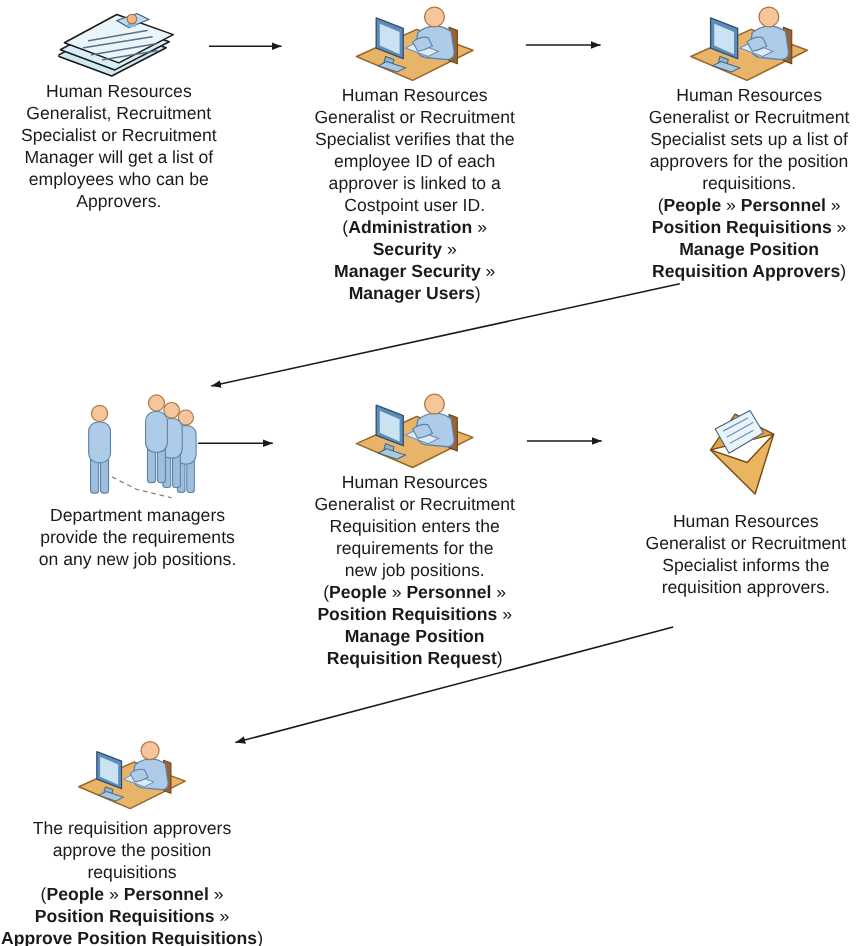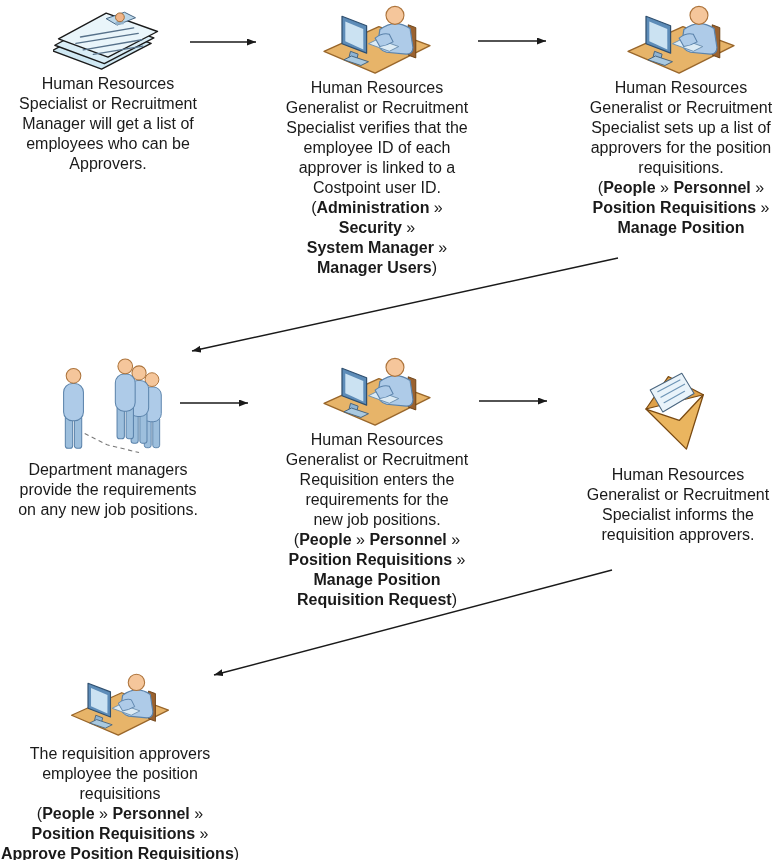--- a/index.html
+++ b/index.html
@@ -11,21 +11,21 @@
   .node svg.icon{flex:0 0 auto;margin-bottom:4px;}
   .node .text{display:flex;flex-direction:column;align-items:center;font-size:16px;line-height:20px;}
   .line{white-space:pre;}
   .b{font-weight:700;}
   .arrows{position:absolute;left:0;top:0;pointer-events:none;}
   .conn{stroke:#1a1a1a;stroke-width:1.4;fill:none;}
   
   .n1{left:8px;top:4px;width:200px;}
   .n2{left:267px;top:4px;width:220px;}
   .n3{left:584px;top:4px;width:194px;}
-  .n4{left:5px;top:356px;width:206px;}
+  .n4{left:22px;top:356px;width:206px;}
   .n5{left:267px;top:356px;width:220px;}
   .n6{left:578px;top:370px;width:200px;}
   .n7{left:0px;top:672px;width:240px;}
   .n7 svg.icon{margin-bottom:8px;}
   .n6 svg.icon{margin-bottom:6px;}
   .defs-holder{position:absolute;width:0;height:0;overflow:hidden;}
 </style>
 </head>
 <body>
 
@@ -103,58 +103,60 @@
     <line class="conn" x1="479" y1="401" x2="547" y2="401" marker-end="url(#ah)"></line>
     <line class="conn" x1="612" y1="570" x2="214" y2="675" marker-end="url(#ah)"></line>
   </svg>
 
   <div class="node n1">
     <svg class="icon" viewBox="0 0 120 72" width="110" height="66">
         <use href="#icon-docs"></use>
       </svg>
     <div class="text">
         <div class="line"><span>Human Resources</span></div>
+        <div class="line"><span>Generalist, Recruitment</span></div>
         <div class="line"><span>Specialist or Recruitment</span></div>
         <div class="line"><span>Manager will get a list of</span></div>
         <div class="line"><span>employees who can be</span></div>
         <div class="line"><span>Approvers.</span></div>
       </div>
   </div>
 
   <div class="node n2">
     <svg class="icon" viewBox="0 0 120 74" width="114" height="70">
         <use href="#icon-person-computer"></use>
       </svg>
     <div class="text">
         <div class="line"><span>Human Resources</span></div>
         <div class="line"><span>Generalist or Recruitment</span></div>
         <div class="line"><span>Specialist verifies that the</span></div>
         <div class="line"><span>employee ID of each</span></div>
         <div class="line"><span>approver is linked to a</span></div>
         <div class="line"><span>Costpoint user ID.</span></div>
         <div class="line"><span>(</span><span class="b">Administration</span><span> »</span></div>
         <div class="line"><span class="b">Security</span><span> »</span></div>
-        <div class="line"><span class="b">System Manager</span><span> »</span></div>
+        <div class="line"><span class="b">Manager Security</span><span> »</span></div>
         <div class="line"><span class="b">Manager Users</span><span>)</span></div>
       </div>
   </div>
 
   <div class="node n3">
     <svg class="icon" viewBox="0 0 120 74" width="114" height="70">
         <use href="#icon-person-computer"></use>
       </svg>
     <div class="text">
         <div class="line"><span>Human Resources</span></div>
         <div class="line"><span>Generalist or Recruitment</span></div>
         <div class="line"><span>Specialist sets up a list of</span></div>
         <div class="line"><span>approvers for the position</span></div>
         <div class="line"><span>requisitions.</span></div>
         <div class="line"><span>(</span><span class="b">People</span><span> » </span><span class="b">Personnel</span><span> »</span></div>
         <div class="line"><span class="b">Position Requisitions</span><span> »</span></div>
         <div class="line"><span class="b">Manage Position</span></div>
+        <div class="line"><span class="b">Requisition Approvers</span><span>)</span></div>
       </div>
   </div>
 
   <div class="node n4">
     <svg class="icon" viewBox="0 0 134 116" width="116" height="100">
         <use href="#icon-people"></use>
       </svg>
     <div class="text">
         <div class="line"><span>Department managers</span></div>
         <div class="line"><span>provide the requirements</span></div>
@@ -190,21 +192,21 @@
         <div class="line"><span>requisition approvers.</span></div>
       </div>
   </div>
 
   <div class="node n7">
     <svg class="icon" viewBox="0 0 120 74" width="104" height="64">
         <use href="#icon-person-computer"></use>
       </svg>
     <div class="text">
         <div class="line"><span>The requisition approvers</span></div>
-        <div class="line"><span>employee the position</span></div>
+        <div class="line"><span>approve the position</span></div>
         <div class="line"><span>requisitions</span></div>
         <div class="line"><span>(</span><span class="b">People</span><span> » </span><span class="b">Personnel</span><span> »</span></div>
         <div class="line"><span class="b">Position Requisitions</span><span> »</span></div>
         <div class="line"><span class="b">Approve Position Requisitions</span><span>)</span></div>
       </div>
   </div>
 
 </div>
 
 </body></html>

